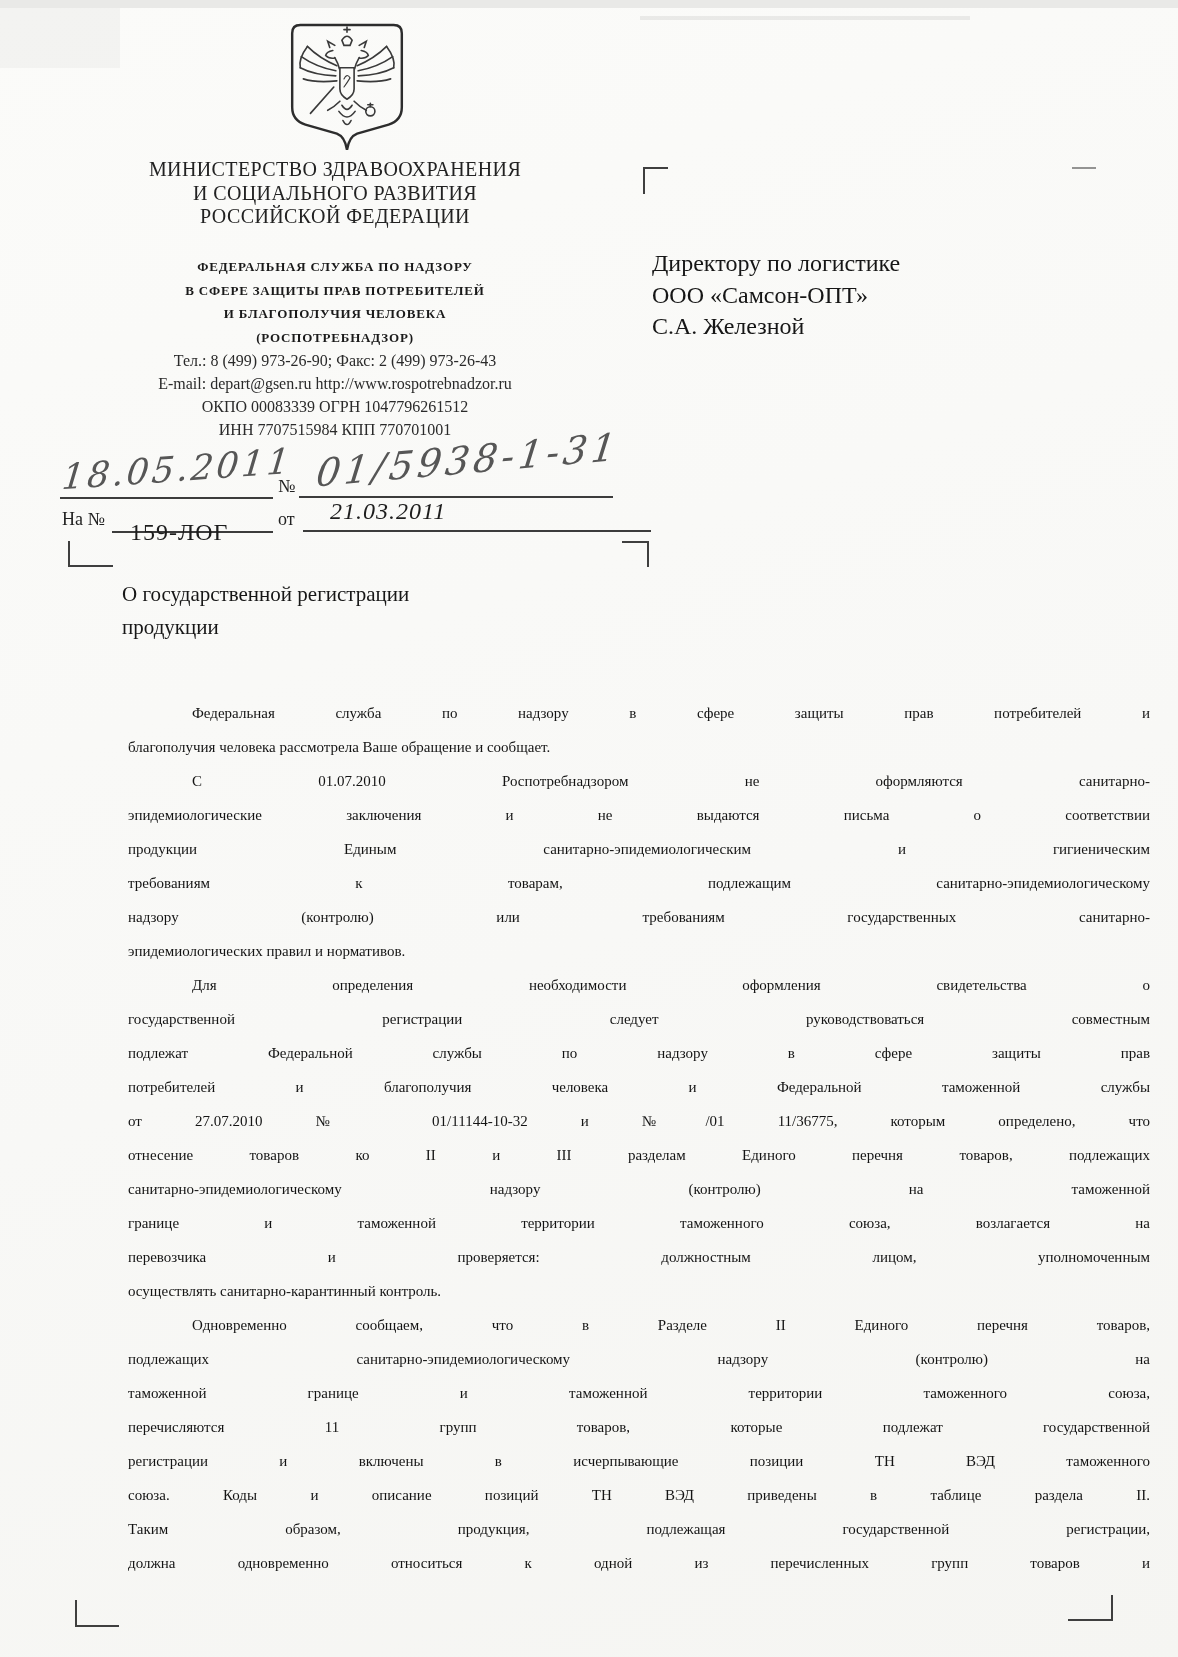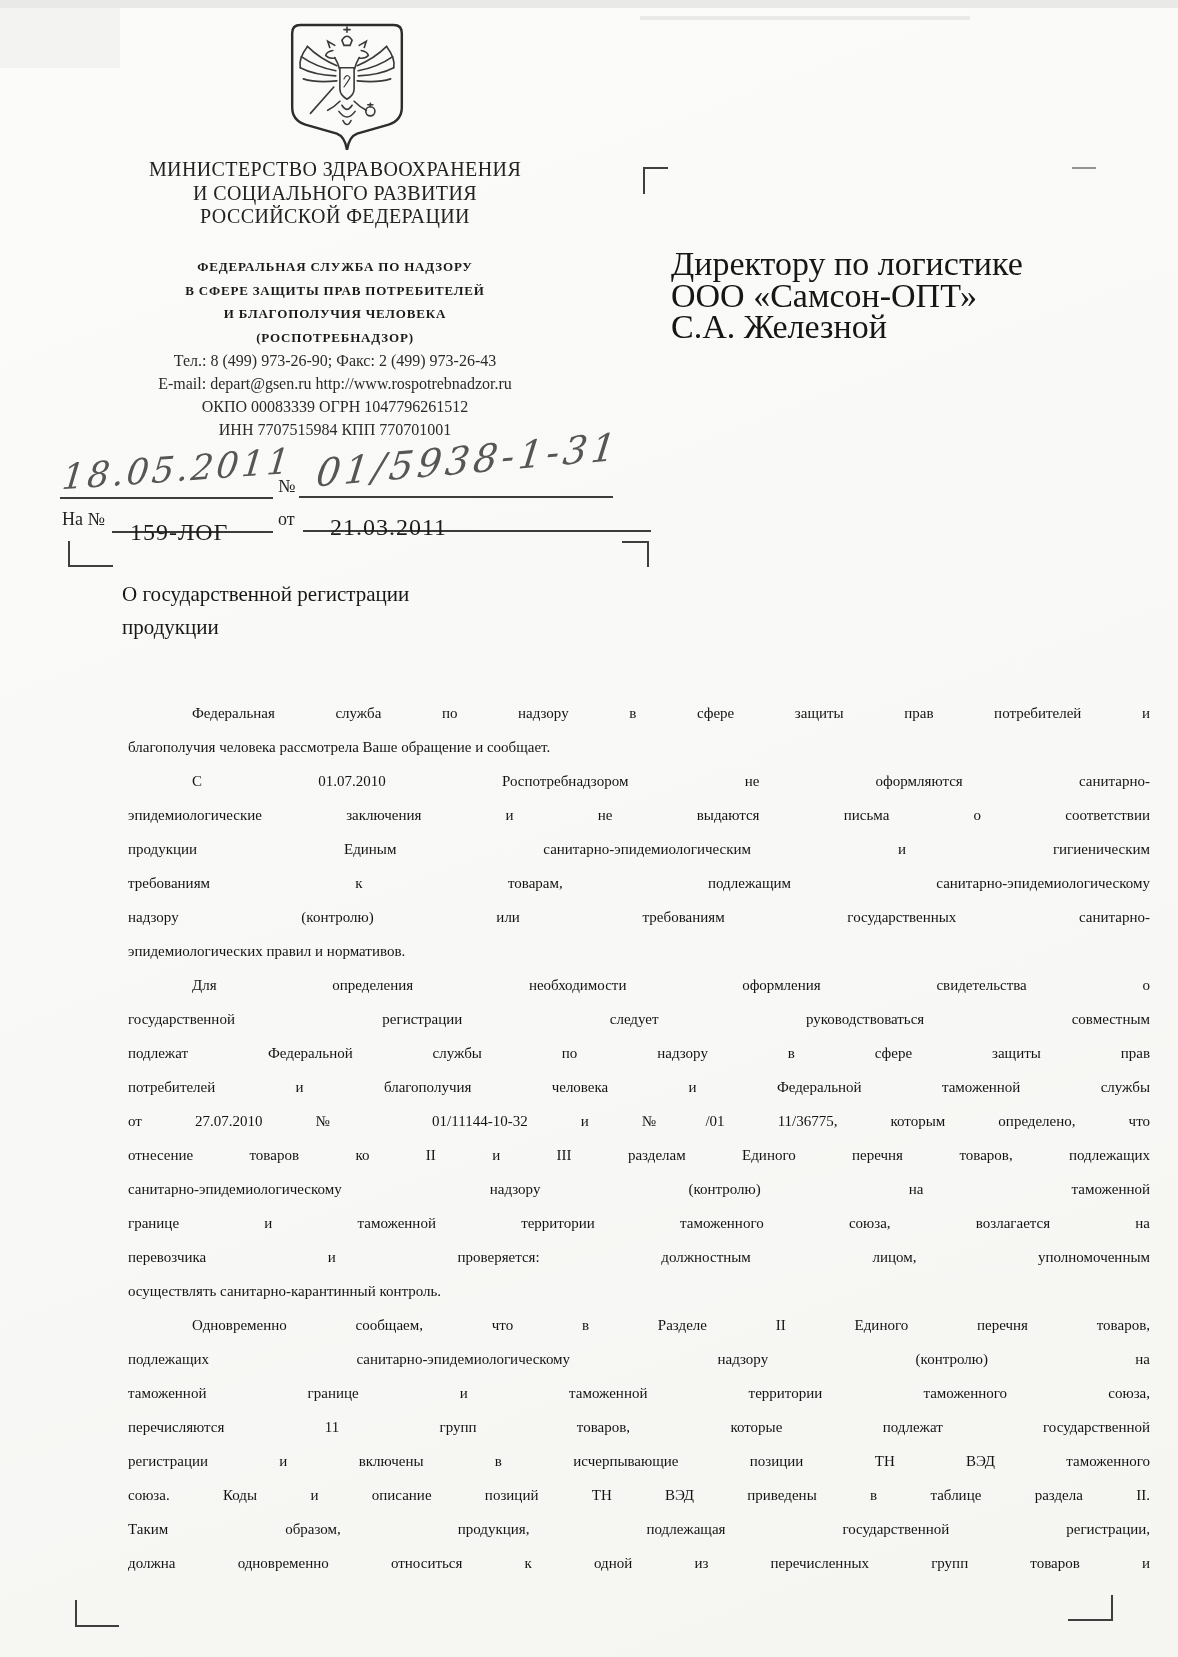--- a/index.html
+++ b/index.html
@@ -24,22 +24,22 @@
     left:65px;top:247px;width:540px;
     text-align:center;font-weight:bold;font-size:13px;line-height:23.5px;
     color:#1a1a1a;letter-spacing:0.8px;
   }
   .contacts{
     left:65px;top:341px;width:540px;
     text-align:center;font-size:16px;line-height:23px;color:#2a2a2a;
   }
   
   .recipient{
-    left:671px;top:240px;width:420px;
-    font-size:34px;line-height:31.5px;color:#161616;
+    left:652px;top:240px;width:420px;
+    font-size:24px;line-height:31.5px;color:#161616;
   }
   
   .hand{
     font-style:italic;color:#565656;
     font-family:"DejaVu Serif","Liberation Serif",serif;
     white-space:nowrap;
   }
   .hand-date{left:62px;top:441px;font-size:35px;transform:rotate(-4deg) skewX(-10deg);letter-spacing:3px;}
   .hand-num{left:316px;top:430px;font-size:38px;transform:rotate(-5deg) skewX(-12deg);letter-spacing:4px;}
   .ref-label{font-size:18px;color:#222;}
@@ -124,21 +124,21 @@
   <div class="abs rline" style="left:60px;top:489px;width:213px;"></div>
   <div class="abs ref-label" style="left:278px;top:468px;">№</div>
   <div class="abs rline" style="left:299px;top:488px;width:314px;"></div>
   <div class="abs hand hand-num">01/5938-1-31</div>
 
   <div class="abs ref-label" style="left:62px;top:501px;">На №</div>
   <div class="abs rline" style="left:112px;top:523px;width:161px;"></div>
   <div class="abs typed" style="left:130px;top:511px;">159-ЛОГ</div>
   <div class="abs ref-label" style="left:278px;top:501px;">от</div>
   <div class="abs rline" style="left:303px;top:522px;width:348px;"></div>
-  <div class="abs typed" style="left:330px;top:506px;">21.03.2011</div>
+  <div class="abs typed" style="left:330px;top:490px;font-style:italic;">21.03.2011</div>
 
   <div class="abs mark" style="left:68px;top:533px;width:2px;height:26px;"></div>
   <div class="abs mark" style="left:68px;top:557px;width:45px;height:2px;"></div>
   <div class="abs mark" style="left:622px;top:533px;width:27px;height:2px;"></div>
   <div class="abs mark" style="left:647px;top:533px;width:2px;height:26px;"></div>
 
   <div class="abs subject">
     <div>О государственной регистрации</div>
     <div>продукции</div>
   </div>

